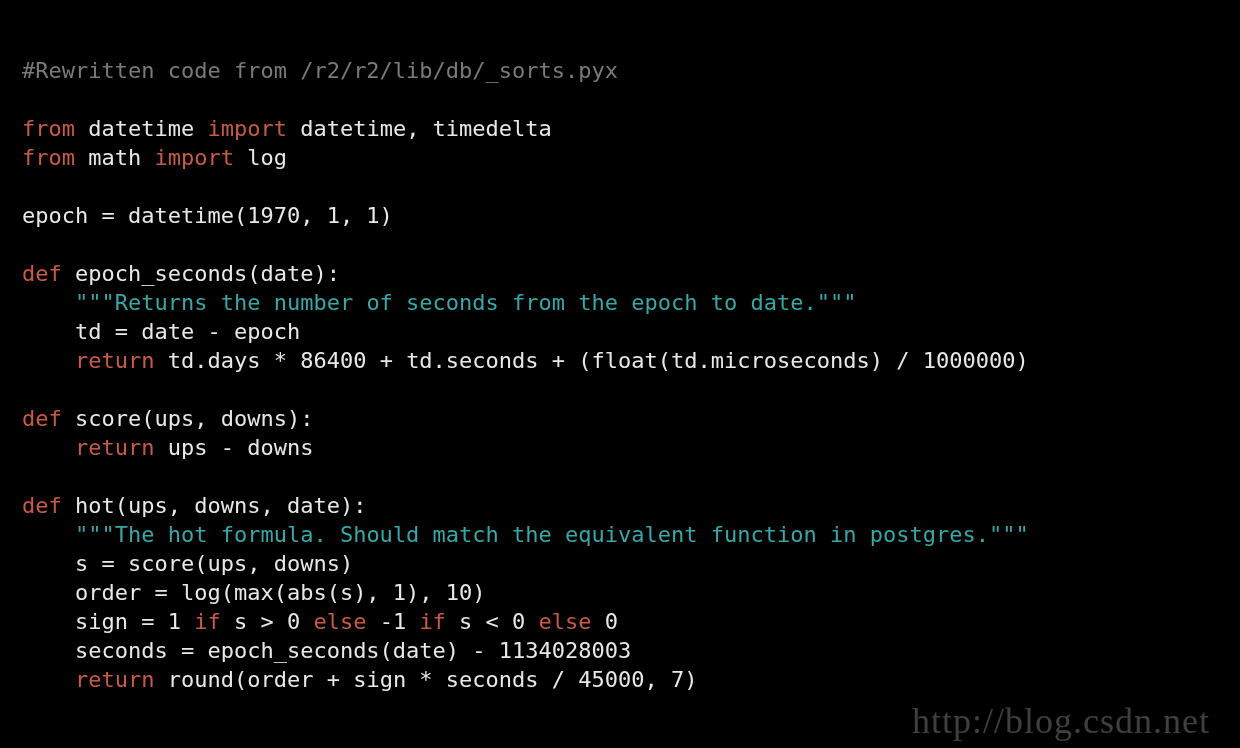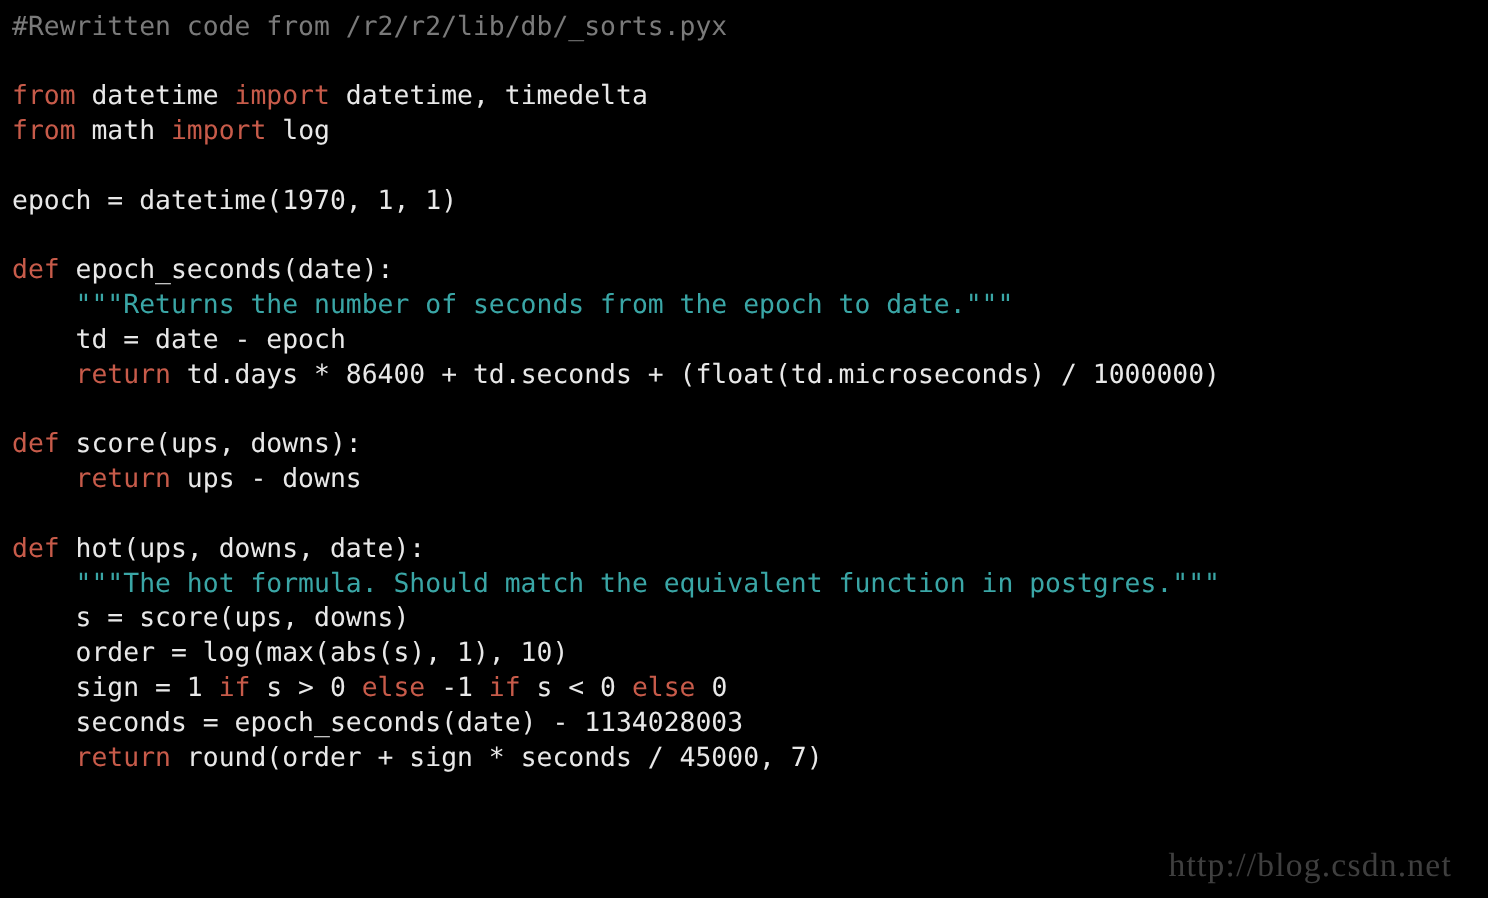--- a/index.html
+++ b/index.html
@@ -8,36 +8,37 @@
     background: #000;
     width: 1240px;
     height: 748px;
     font-family: "Consolas", "Menlo", "Monaco", monospace;
     font-size: 22px;
     line-height: 29px;
     overflow: hidden;
     position: relative;
   }
   .code {
-    padding: 8px 10px;
+    padding: 8px 22px;
     white-space: pre;
     color: #e8e8e8;
+    margin-top: 48px;
   }
   .c-comment { color: #7a7a7a; }
   .c-key { color: #c75b4a; }      
   .c-str { color: #3aa6a6; }
   .c-fn  { color: #e8e8e8; }
   .c-plain { color: #e8e8e8; }
   .watermark {
     position: absolute;
     right: 30px;
     bottom: 12px;
     color: rgba(180,180,180,0.35);
     font-family: Georgia, "Times New Roman", serif;
-    font-size: 28px;
+    font-size: 36px;
     letter-spacing: 1px;
     pointer-events: none;
   }
 </style>
 </head>
 <body>
 
 <div class="code"><span class="c-comment">#Rewritten code from /r2/r2/lib/db/_sorts.pyx</span>
 
 <span class="c-key">from</span><span class="c-plain"> datetime </span><span class="c-key">import</span><span class="c-plain"> datetime, timedelta</span>

